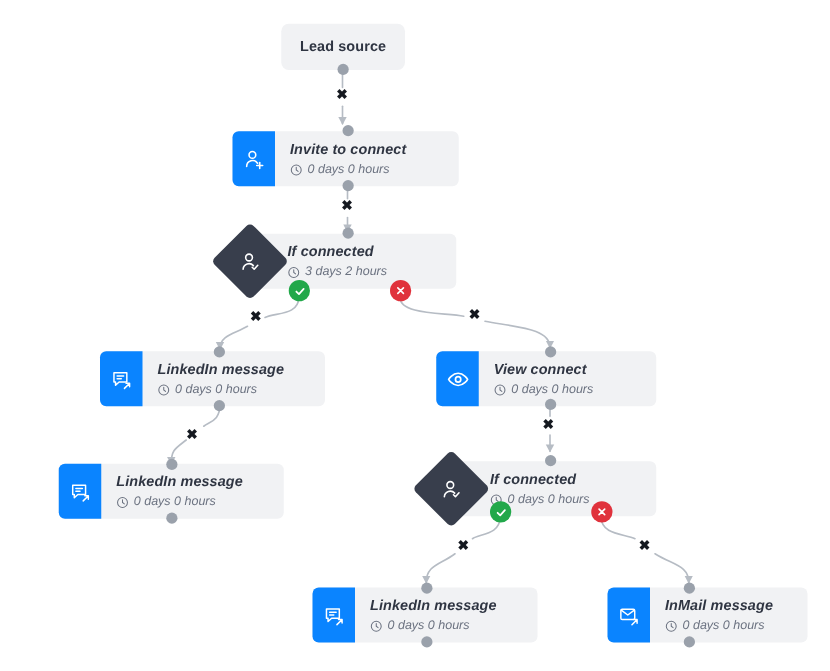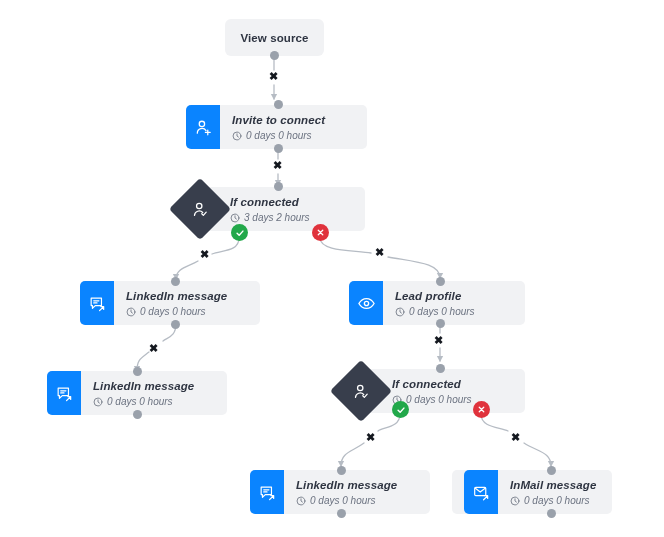--- a/index.html
+++ b/index.html
@@ -186,21 +186,21 @@
   <div class="xmark" style="left:269px;  top:71px;">✖</div>
   <div class="xmark" style="left:273px;  top:160px;">✖</div>
   <div class="xmark" style="left:200px;  top:249px;">✖</div>
   <div class="xmark" style="left:375px;  top:247px;">✖</div>
   <div class="xmark" style="left:149px;  top:343px;">✖</div>
   <div class="xmark" style="left:434px;  top:335px;">✖</div>
   <div class="xmark" style="left:366px;  top:432px;">✖</div>
   <div class="xmark" style="left:511px;  top:432px;">✖</div>
 
   <div class="node node-plain" style="left:225px; top:19px; width:99px; height:37px;">
-    <span class="plain-title">View source</span>
+    <span class="plain-title">Lead source</span>
   </div>
   <div class="port" style="left:270px; top:51px;"></div>
 
   <div class="node" style="left:186px; top:105px; width:181px; height:44px;">
     <div class="node-icon">
       <svg width="19" height="19" viewBox="0 0 24 24" fill="none" stroke="#fff" stroke-width="1.6" stroke-linecap="round" stroke-linejoin="round">
         <circle cx="10" cy="7.5" r="3.4"></circle>
         <path d="M4.2 19.2a6 6 0 0 1 11 -3.3"></path>
         <path d="M17.4 15.2v6"></path>
         <path d="M14.4 18.2h6"></path>
@@ -275,21 +275,21 @@
   <div class="port" style="left:171px; top:320px;"></div>
 
   <div class="node" style="left:349px; top:281px; width:176px; height:44px;">
     <div class="node-icon">
       <svg width="19" height="19" viewBox="0 0 24 24" fill="none" stroke="#fff" stroke-width="1.7" stroke-linecap="round" stroke-linejoin="round">
         <path d="M2.4 12S6 5.8 12 5.8 21.6 12 21.6 12 18 18.2 12 18.2 2.4 12 2.4 12z"></path>
         <circle cx="12" cy="12" r="2.7"></circle>
       </svg>
     </div>
     <div class="node-body">
-      <div class="node-title">Lead profile</div>
+      <div class="node-title">View connect</div>
       <div class="node-sub">
         <svg class="clock-icon" width="10" height="10" viewBox="0 0 24 24" fill="none" stroke="#6b7280" stroke-width="2" stroke-linecap="round">
           <circle cx="12" cy="12" r="9.5"></circle>
           <path d="M12 6.8V12l3.5 2.6"></path>
         </svg>
         <span>0 days 0 hours</span>
       </div>
     </div>
   </div>
   <div class="port" style="left:436px; top:277px;"></div>
@@ -364,21 +364,21 @@
           <circle cx="12" cy="12" r="9.5"></circle>
           <path d="M12 6.8V12l3.5 2.6"></path>
         </svg>
         <span>0 days 0 hours</span>
       </div>
     </div>
   </div>
   <div class="port" style="left:337px; top:466px;"></div>
   <div class="port" style="left:337px; top:509px;"></div>
 
-  <div class="node" style="left:452px; top:470px; width:160px; height:44px;padding-left:12px;">
+  <div class="node" style="left:486px; top:470px; width:160px; height:44px;">
     <div class="node-icon">
       <svg width="19" height="19" viewBox="0 0 24 24" fill="none" stroke="#fff" stroke-width="1.5" stroke-linecap="round" stroke-linejoin="round">
         <rect x="3.4" y="5.6" width="14" height="10.4" rx="1.4"></rect>
         <path d="M3.8 6.4l6.6 5 6.6 -5"></path>
         <path d="M14.6 21.2l5 -5 M16.2 16h3.6v3.6"></path>
       </svg>
     </div>
     <div class="node-body">
       <div class="node-title">InMail message</div>
       <div class="node-sub">

